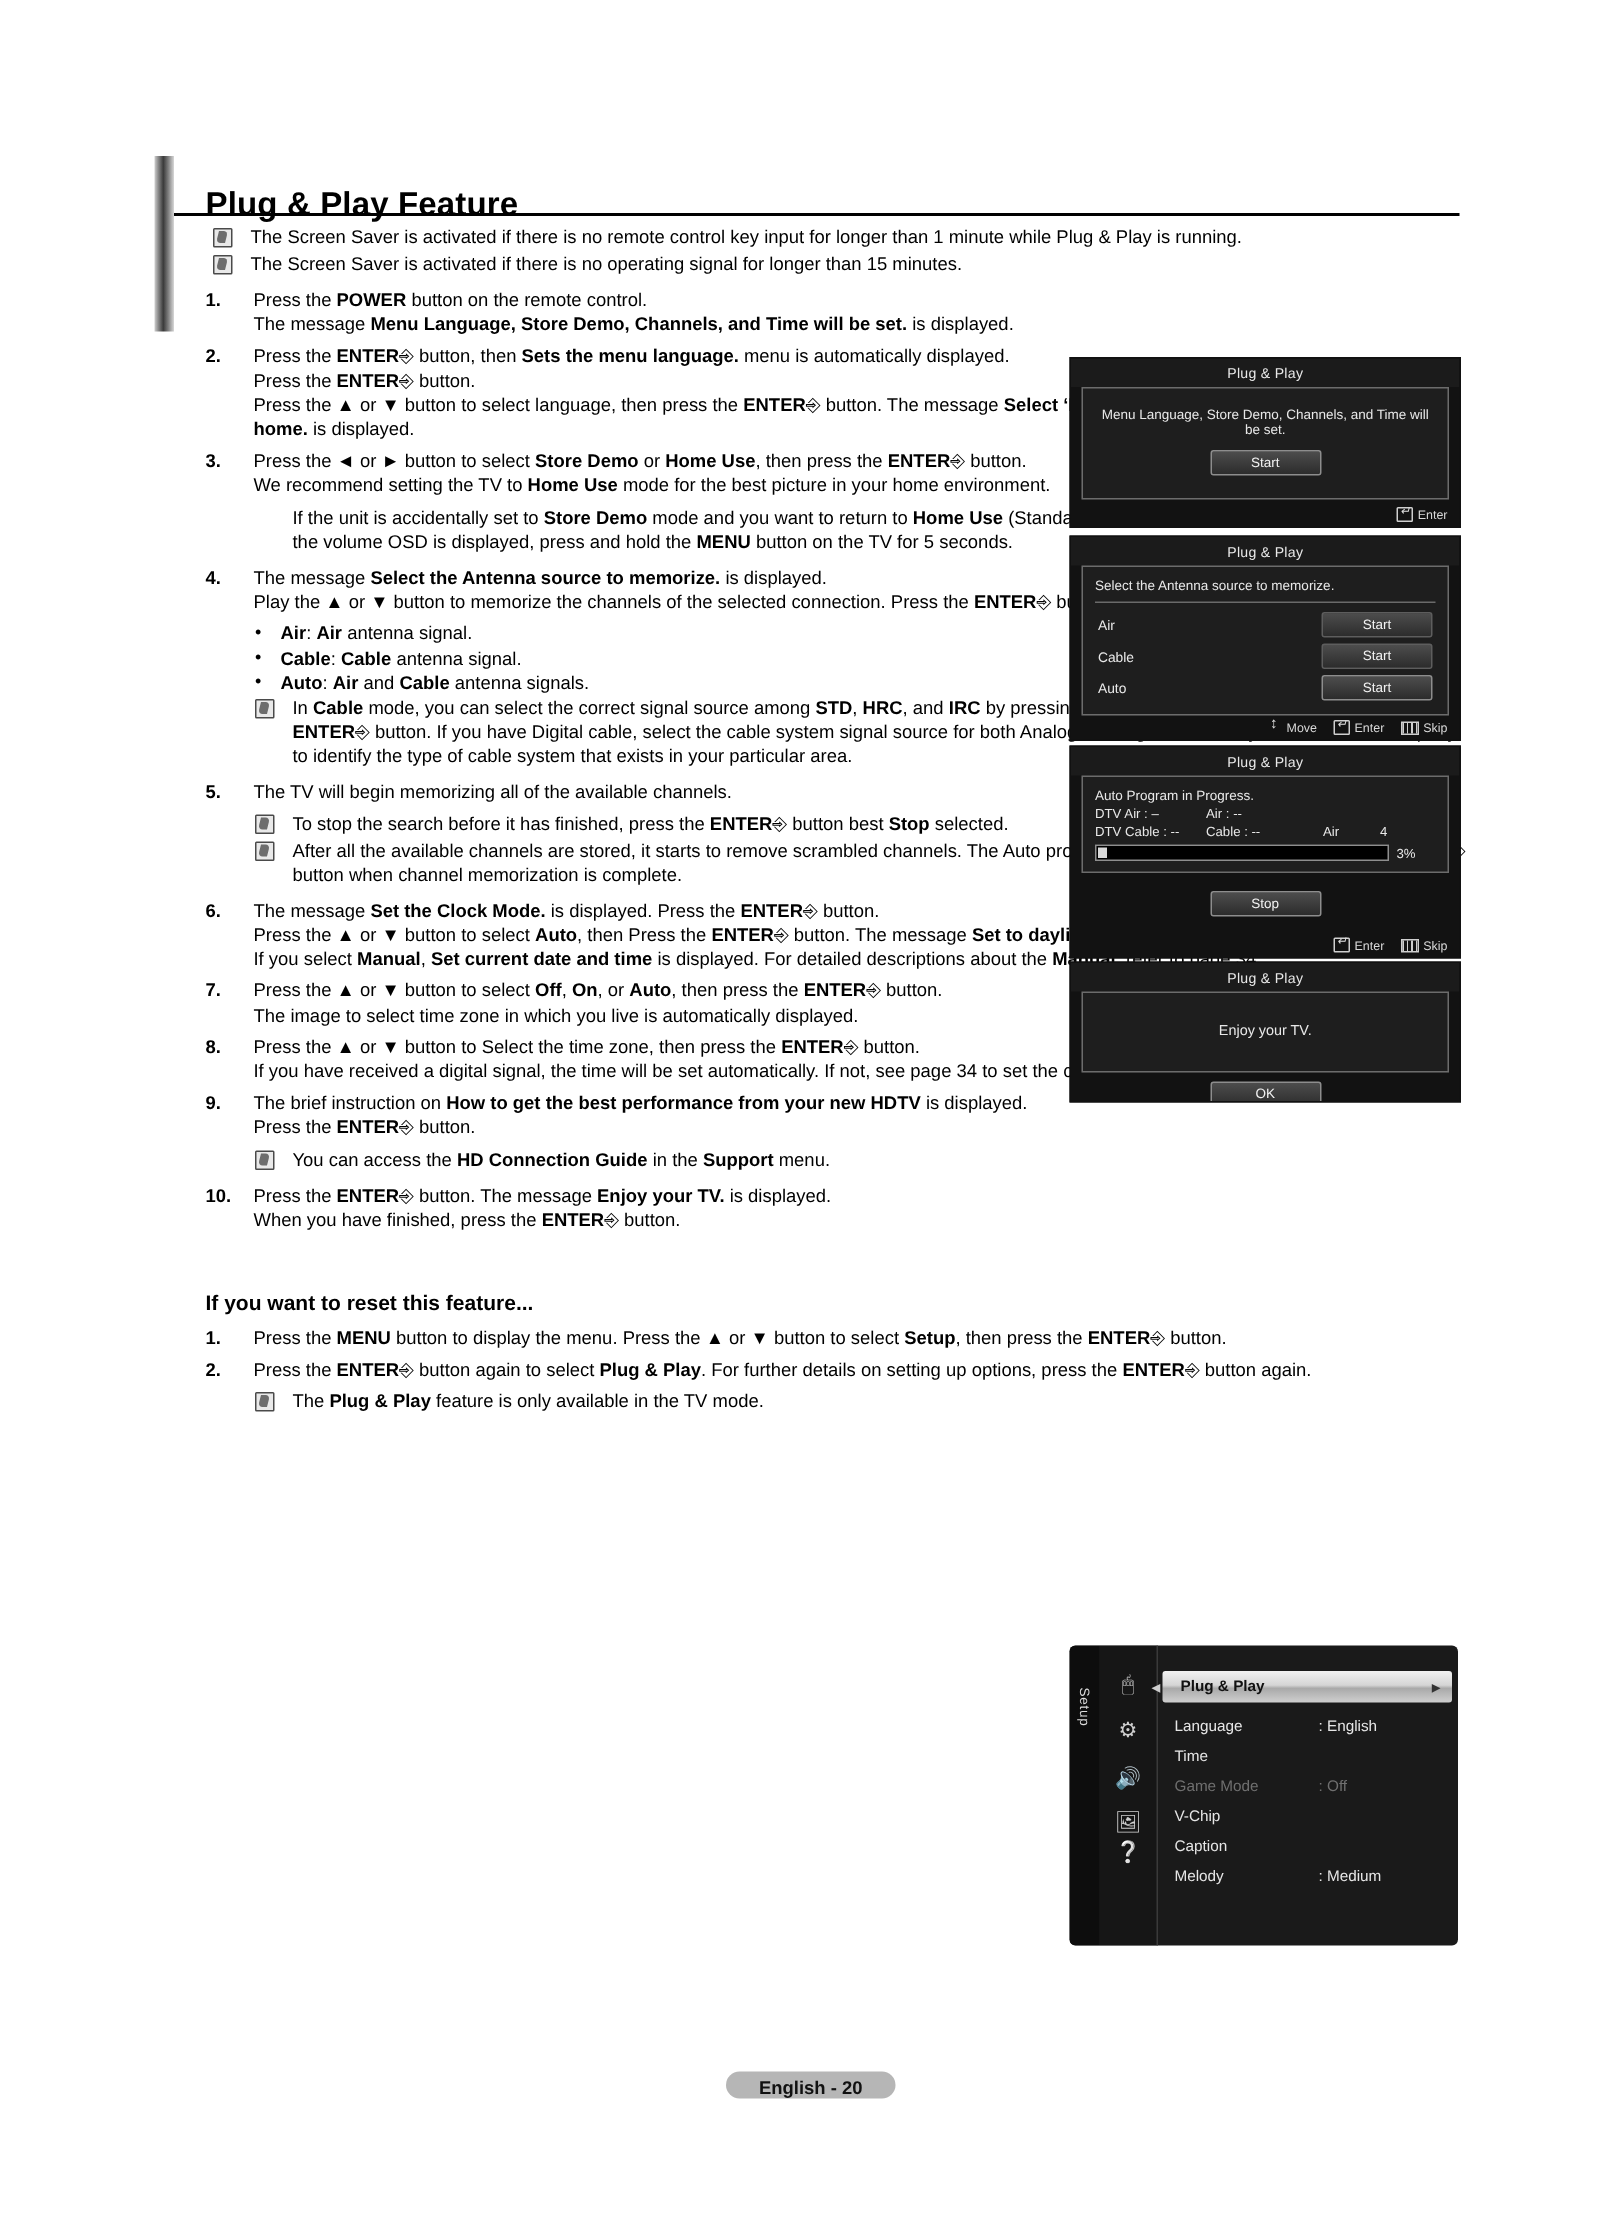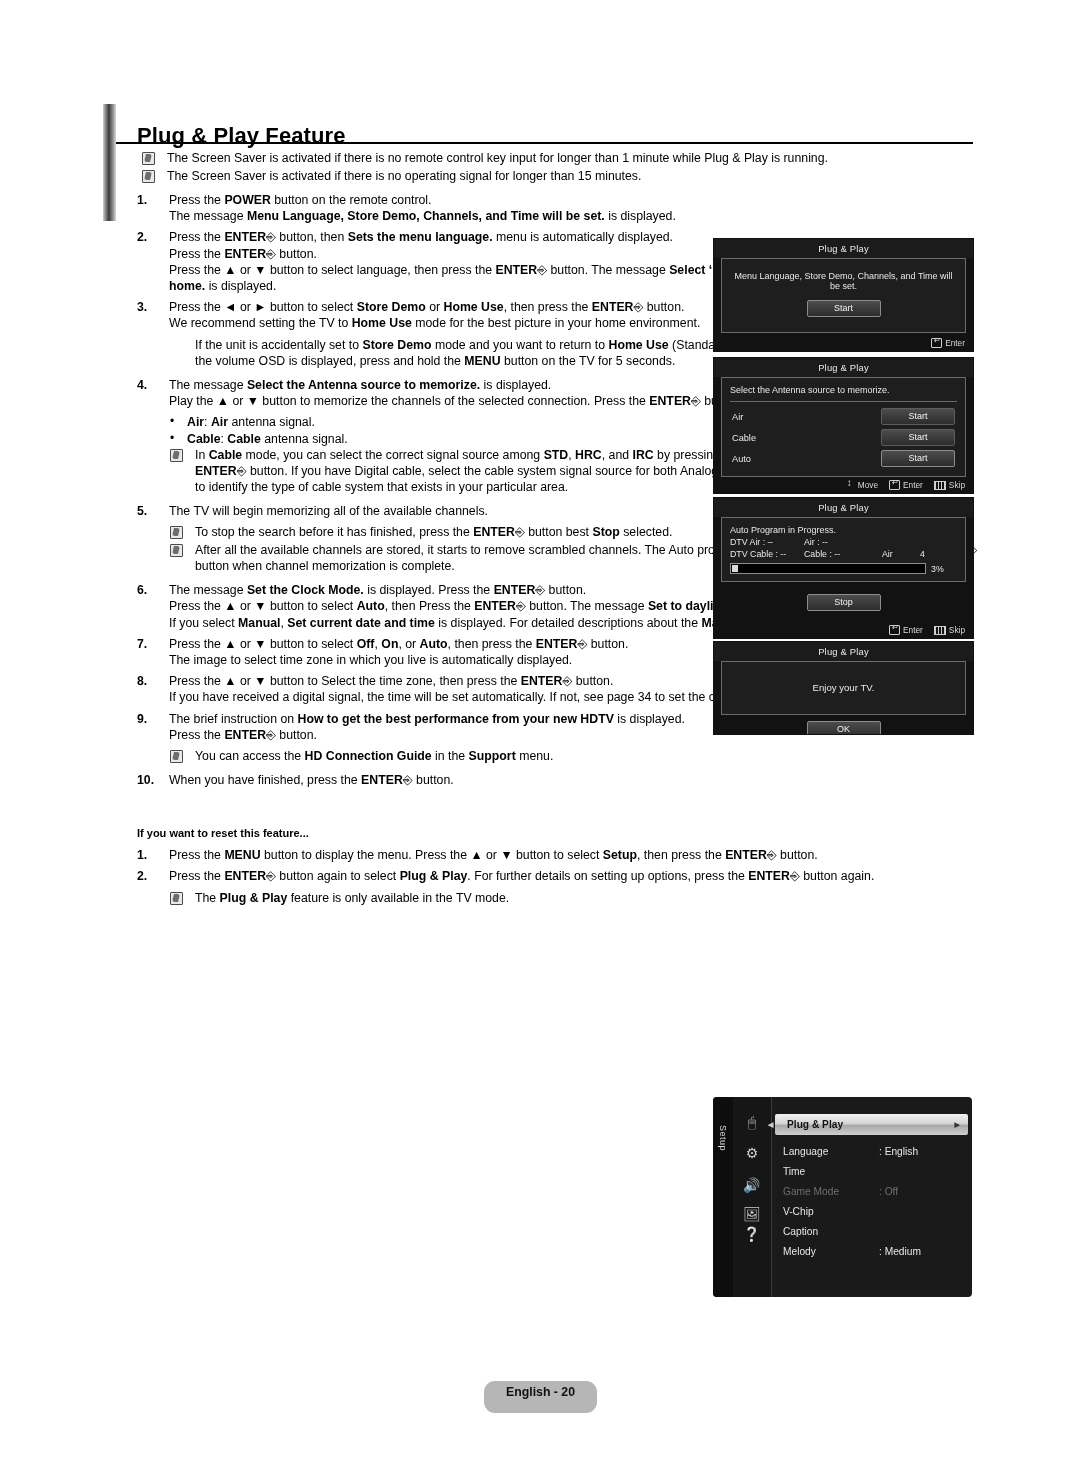--- a/index.html
+++ b/index.html
@@ -124,21 +124,21 @@
     left: 33px;
     top: -1px;
     font-size: 12px;
   }
 
   b { font-weight: bold; }
 
   .gap-sm { height: 6px; }
 
   .reset-head {
-    font-size: 11px;
+    font-size: 14px;
     font-weight: bold;
     margin: 0 0 8px 0;
   }
 
   
   .tv {
     position: absolute;
     background: #121212;
     border: 1px solid #111;
     color: #e8e8e8;
@@ -328,21 +328,21 @@
     color: #cfcfcf;
   }
   #setup .mi.dim { color: #6f6f6f; }
 
   
   .footer {
     position: absolute;
     left: 484px;
     top: 1381px;
     width: 113px;
-    height: 32px;
+    height: 18px;
     background: #b6b6b6;
     border-radius: 11px;
     text-align: center;
     font-size: 12.3px;
     font-weight: bold;
     line-height: 22px;
     color: #111;
   }
 </style>
 </head>
@@ -394,20 +394,21 @@
   <div class="gap-sm"></div>
 
   <div class="step">
     <span class="num">4.</span>
     <p><span>The message </span><b>Select the Antenna source to memorize.</b><span> is displayed.</span></p>
     <p><span>Play the ▲ or ▼ button to memorize the channels of the selected connection. Press the </span><b>ENTER</b><span class="ent">⎆</span><span> button to select </span><b>Start</b><span>.</span></p>
   </div>
 
   <div class="bullet"><b>Air</b><span>: </span><b>Air</b><span> antenna signal.</span></div>
   <div class="bullet"><b>Cable</b><span>: </span><b>Cable</b><span> antenna signal.</span></div>
+  <div class="bullet"><b>Auto</b><span>: </span><b>Air</b><span> and </span><b>Cable</b><span> antenna signals.</span></div>
 
   <div class="note i2">
     <span class="note-ico"></span>
     <span>In </span><b>Cable</b><span> mode, you can select the correct signal source among </span><b>STD</b><span>, </span><b>HRC</b><span>, and </span><b>IRC</b><span> by pressing the ▲, ▼, ◄ or ► button, then press the </span><b>ENTER</b><span class="ent">⎆</span><span> button. If you have Digital cable, select the cable system signal source for both Analog and Digital. Contact your local cable company to identify the type of cable system that exists in your particular area.</span>
   </div>
 
   <div class="gap-sm"></div>
 
   <div class="step">
     <span class="num">5.</span>
@@ -451,20 +452,21 @@
 
   <div class="note i2">
     <span class="note-ico"></span>
     <span>You can access the </span><b>HD Connection Guide</b><span> in the </span><b>Support</b><span> menu.</span>
   </div>
 
   <div class="gap-sm"></div>
 
   <div class="step">
     <span class="num">10.</span>
+    <p><span>Press the </span><b>ENTER</b><span class="ent">⎆</span><span> button. The message </span><b>Enjoy your TV.</b><span> is displayed.</span></p>
     <p><span>When you have finished, press the </span><b>ENTER</b><span class="ent">⎆</span><span> button.</span></p>
   </div>
 
   <div style="height:34px"></div>
 
   <p class="reset-head">If you want to reset this feature...</p>
 
   <div class="step">
     <span class="num">1.</span>
     <p><span>Press the </span><b>MENU</b><span> button to display the menu. Press the ▲ or ▼ button to select </span><b>Setup</b><span>, then press the </span><b>ENTER</b><span class="ent">⎆</span><span> button.</span></p>

